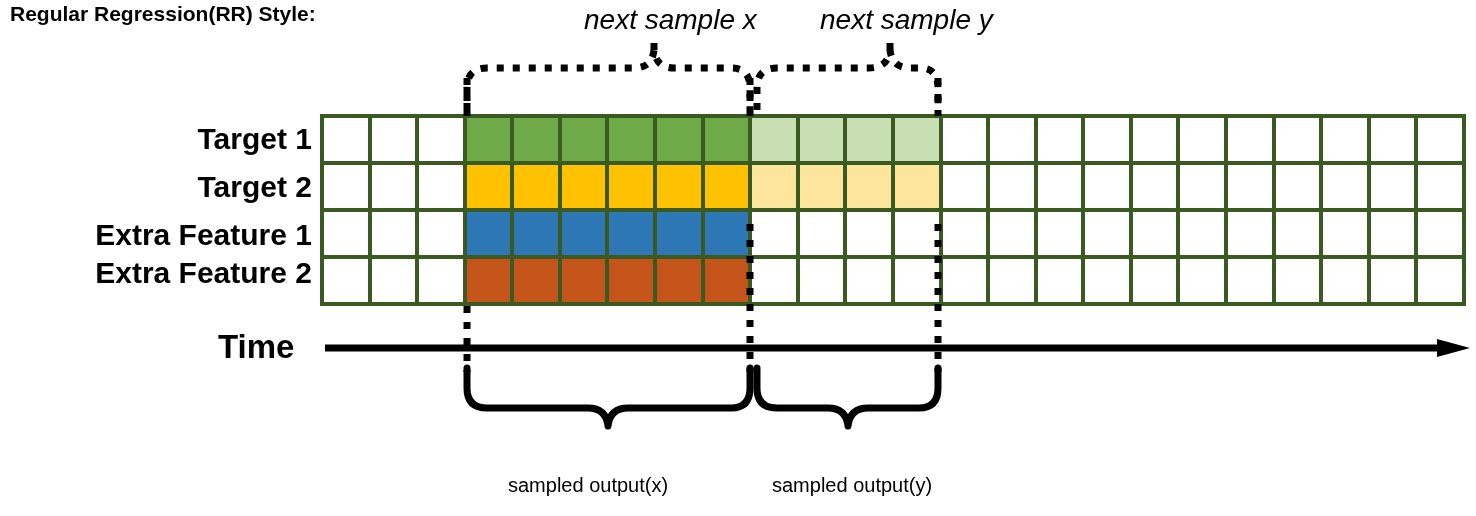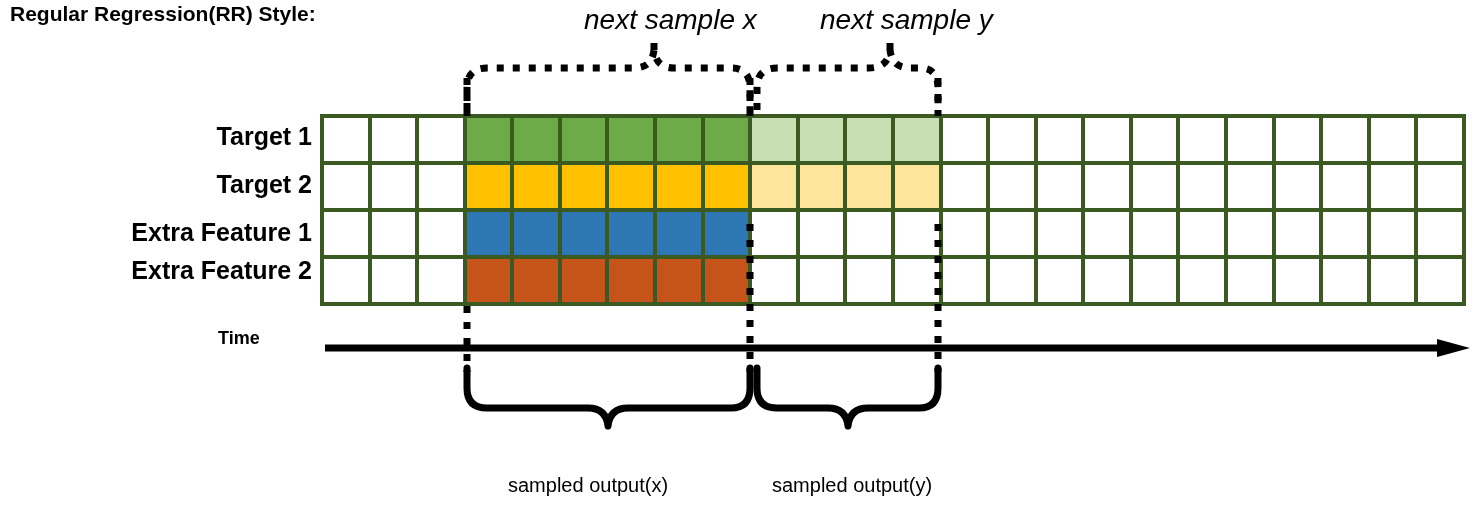--- a/index.html
+++ b/index.html
@@ -43,21 +43,21 @@
   }
   #note-next-x { left: 584px; top: 4px; }
   #note-next-y { left: 820px; top: 4px; font-style: italic; }
 
   
   .row-label {
     position: absolute;
     right: 0px;
     width: 100%;
     text-align: right;
-    font-size: 25px;
+    font-size: 30px;
     font-weight: bold;
     color: #000000;
     white-space: nowrap;
   }
   #row-labels {
     position: absolute;
     left: 0px;
     top: 116px;
     width: 312px;
     height: 190px;
@@ -93,21 +93,21 @@
   .cell.blue       { background: #2d77b5; }
   .cell.orange     { background: #c4541a; }
   .cell.lgreen     { background: #c8dfb4; }
   .cell.lgold      { background: #fde59c; }
 
   
   #time-label {
     position: absolute;
     left: 218px;
     top: 328px;
-    font-size: 18px;
+    font-size: 33px;
     font-weight: bold;
     color: #000000;
   }
   #time-axis {
     position: absolute;
     left: 325px;
     top: 337px;
     width: 1145px;
     height: 22px;
   }

